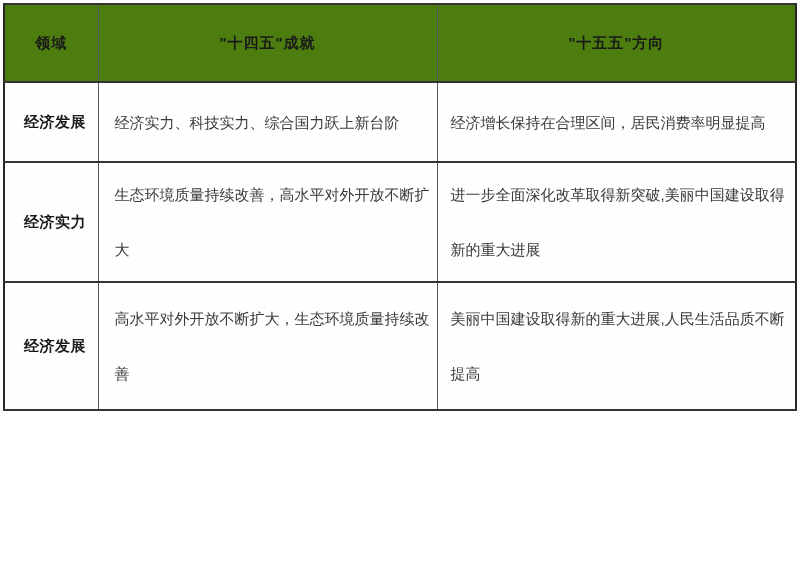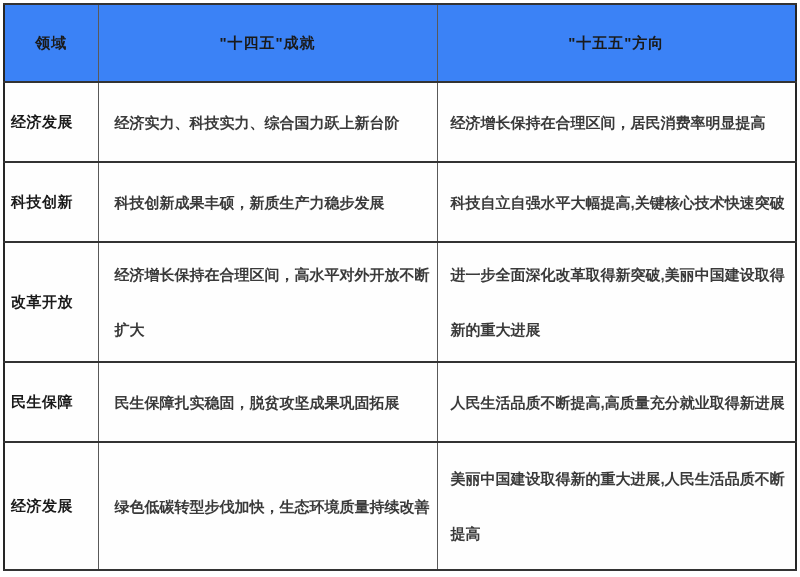--- a/index.html
+++ b/index.html
@@ -28,48 +28,47 @@
   th, td {
     border-left: 1px solid #595959;
     border-right: 1px solid #595959;
     border-top: 2px solid #333333;
     border-bottom: 2px solid #333333;
     box-sizing: border-box;
     overflow: hidden;
   }
   thead tr { height: 78px; }
   thead th {
-    background: #3b82f6;
+    background: #4d7c0f;
     color: #1a1a1a;
     font-weight: bold;
     font-size: 15px;
     text-align: center;
     vertical-align: middle;
     letter-spacing: 1px;
   }
   tbody tr.h80  { height: 80px;  }
   tbody tr.h120 { height: 120px; }
   tbody tr.h128 { height: 128px; }
   td.label {
     color: #1a1a1a;
     font-weight: bold;
     font-size: 15px;
-    padding-left: 6px;
+    padding-left: 19px;
     vertical-align: middle;
     letter-spacing: 0.5px;
     background: #fefefe;
   }
   td.content {
     color: #3a3a3a;
     font-size: 15px;
     line-height: 55px;
     vertical-align: middle;
     padding: 0 6px 0 16px;
     background: #fefefe;
-    font-weight: bold;
   }
   td.content.dir { padding-left: 13px; padding-right: 4px; }
 </style>
 </head>
 <body>
 
 <div class="page">
   <table class="cmp">
     <colgroup>
       <col class="c1">
@@ -82,35 +81,25 @@
         <th>"十四五"成就</th>
         <th>"十五五"方向</th>
       </tr>
     </thead>
     <tbody>
       <tr class="h80">
         <td class="label">经济发展</td>
         <td class="content">经济实力、科技实力、综合国力跃上新台阶</td>
         <td class="content dir">经济增长保持在合理区间，居民消费率明显提高</td>
       </tr>
-      <tr class="h80">
-        <td class="label">科技创新</td>
-        <td class="content">科技创新成果丰硕，新质生产力稳步发展</td>
-        <td class="content dir">科技自立自强水平大幅提高,关键核心技术快速突破</td>
-      </tr>
       <tr class="h120">
-        <td class="label">改革开放</td>
-        <td class="content">经济增长保持在合理区间，高水平对外开放不断扩大</td>
+        <td class="label">经济实力</td>
+        <td class="content">生态环境质量持续改善，高水平对外开放不断扩大</td>
         <td class="content dir">进一步全面深化改革取得新突破,美丽中国建设取得新的重大进展</td>
-      </tr>
-      <tr class="h80">
-        <td class="label">民生保障</td>
-        <td class="content">民生保障扎实稳固，脱贫攻坚成果巩固拓展</td>
-        <td class="content dir">人民生活品质不断提高,高质量充分就业取得新进展</td>
       </tr>
       <tr class="h128">
         <td class="label">经济发展</td>
-        <td class="content">绿色低碳转型步伐加快，生态环境质量持续改善</td>
+        <td class="content">高水平对外开放不断扩大，生态环境质量持续改善</td>
         <td class="content dir">美丽中国建设取得新的重大进展,人民生活品质不断提高</td>
       </tr>
     </tbody>
   </table>
 </div>
 
 </body></html>

